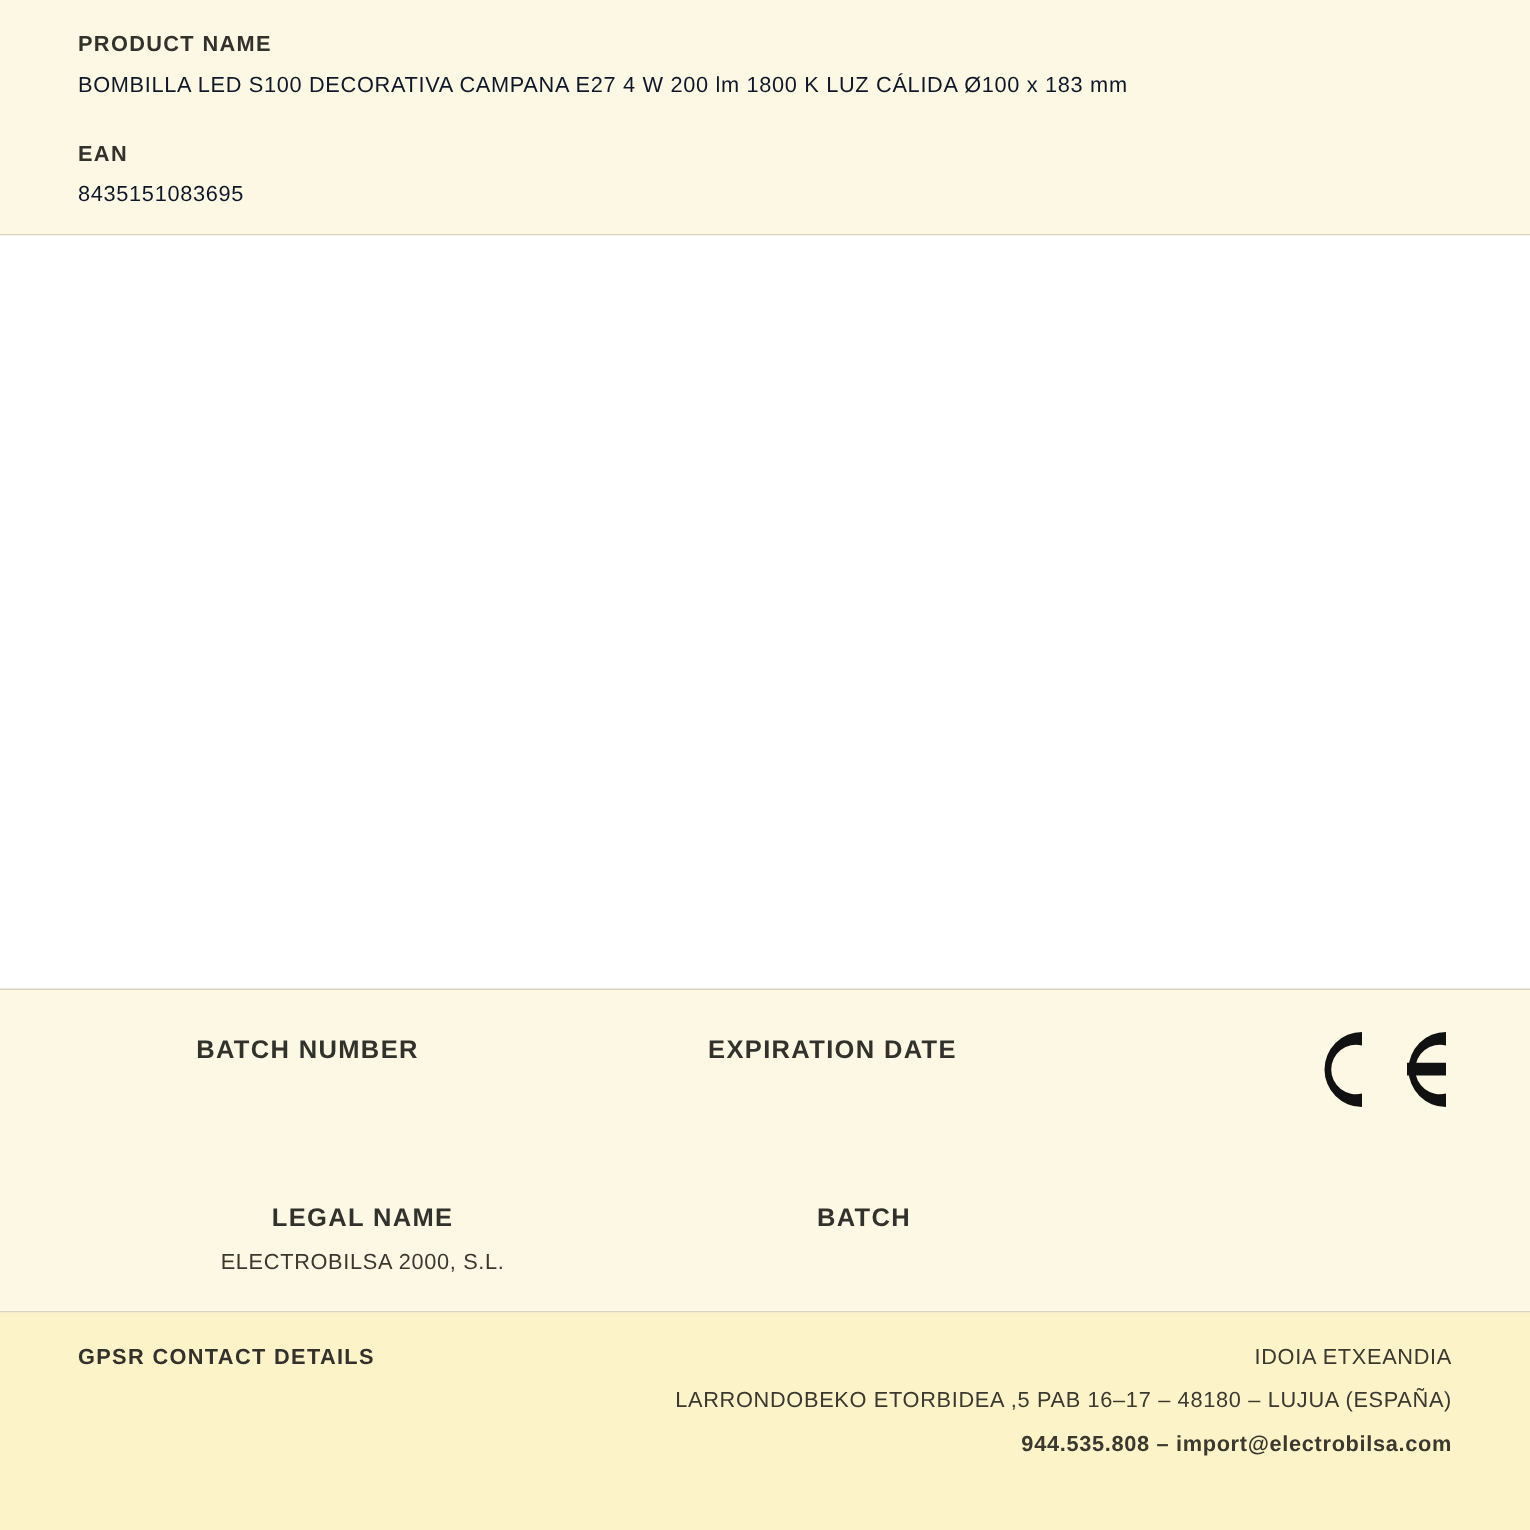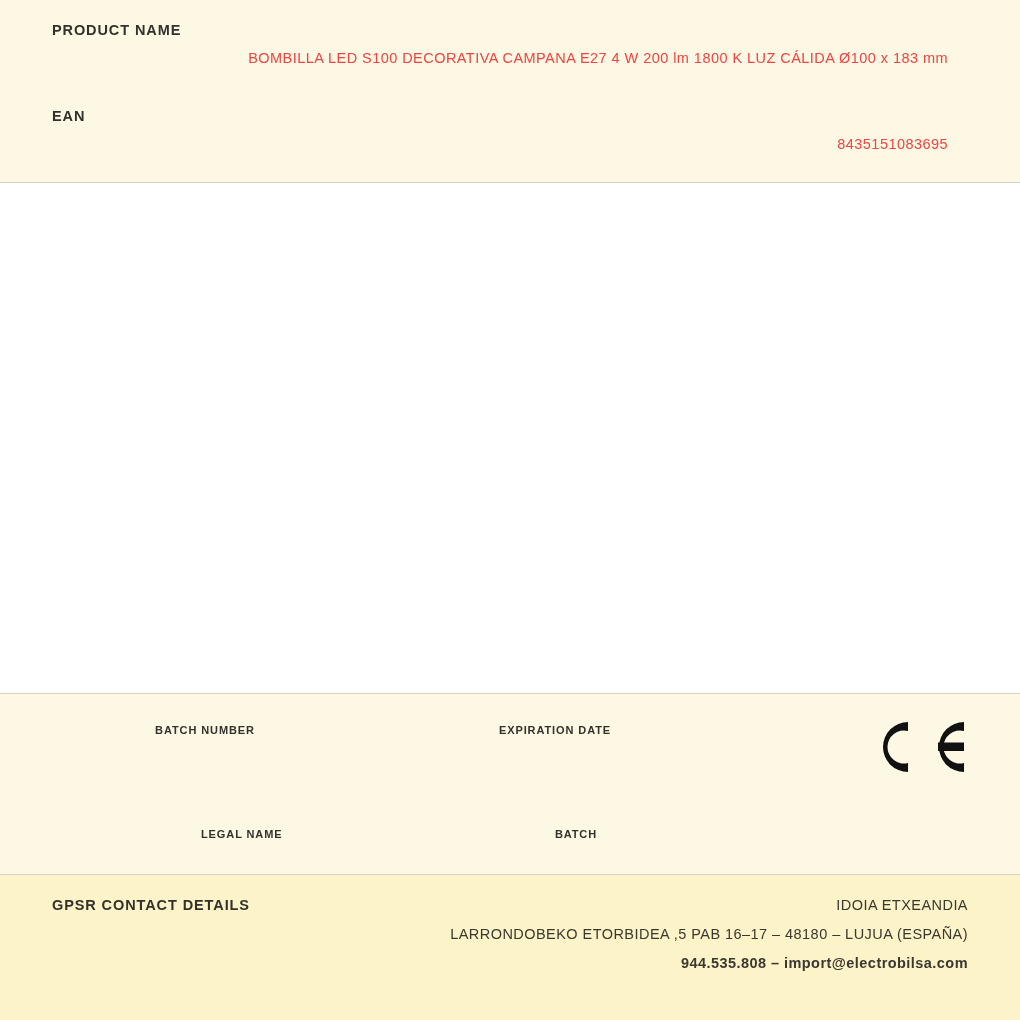--- a/index.html
+++ b/index.html
@@ -18,38 +18,37 @@
     width: 1020px;
     height: 1020px;
     position: relative;
     display: flex;
     flex-direction: column;
   }
 
   
   .top-block {
     background: #FDF8E3;
-    padding: 22px 60px 18px 52px;
+    padding: 22px 80px 18px 52px;
     border-bottom: 1px solid #d8d3c0;
     box-sizing: border-box;
   }
   .field-label {
     font-size: 14.5px;
     font-weight: bold;
     letter-spacing: 0.9px;
     color: #33312c;
     margin: 0 0 11px 0;
   }
   .field-value {
     font-size: 14.5px;
     letter-spacing: 0.45px;
-    color: #ef4444;
-    margin: 12px;
+    color: #0f172a;
+    margin: 0;
     white-space: nowrap;
-    text-align: right;
   }
   .gap-block {
     height: 30px;
   }
 
   
   .middle-block {
     flex: 1 1 auto;
     background: #FFFFFF;
     border-bottom: 1px solid #d8d3c0;
@@ -68,21 +67,21 @@
     align-items: flex-start;
   }
   .info-col {
     text-align: center;
   }
   .col-a { width: 410px; }
   .col-b { width: 290px; }
   .col-c { width: 320px; position: relative; }
 
   .info-label {
-    font-size: 11px;
+    font-size: 17px;
     font-weight: bold;
     letter-spacing: 0.9px;
     color: #33312c;
     margin: 0 0 12px 0;
   }
   .info-value {
     font-size: 14.5px;
     letter-spacing: 0.45px;
     color: #3a382f;
     margin: 0;
@@ -159,20 +158,21 @@
       <div class="info-col col-b">
         <p class="info-label">EXPIRATION DATE</p>
         <p class="info-value"></p>
       </div>
       <div class="info-col col-c"></div>
     </div>
 
     <div class="info-row second">
       <div class="info-col col-a">
         <p class="info-label">LEGAL NAME</p>
+        <p class="info-value">ELECTROBILSA 2000, S.L.</p>
       </div>
       <div class="info-col col-b">
         <p class="info-label">BATCH</p>
       </div>
       <div class="info-col col-c"></div>
     </div>
 
     <svg class="ce-mark" viewBox="0 0 92 58">
 
       <path d="M 36 4 A 25 25 0 1 0 36 54 L 36 45 A 16.5 16.5 0 1 1 36 13 Z" fill="#111111"></path>

